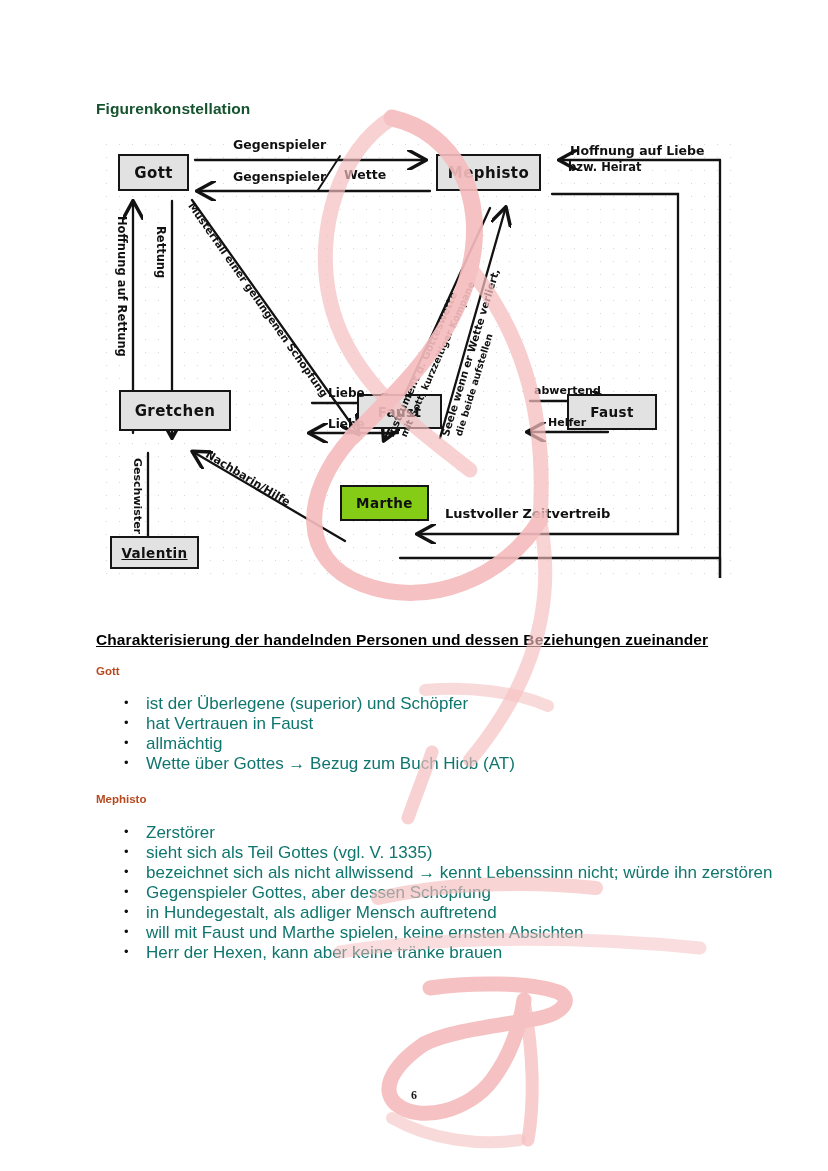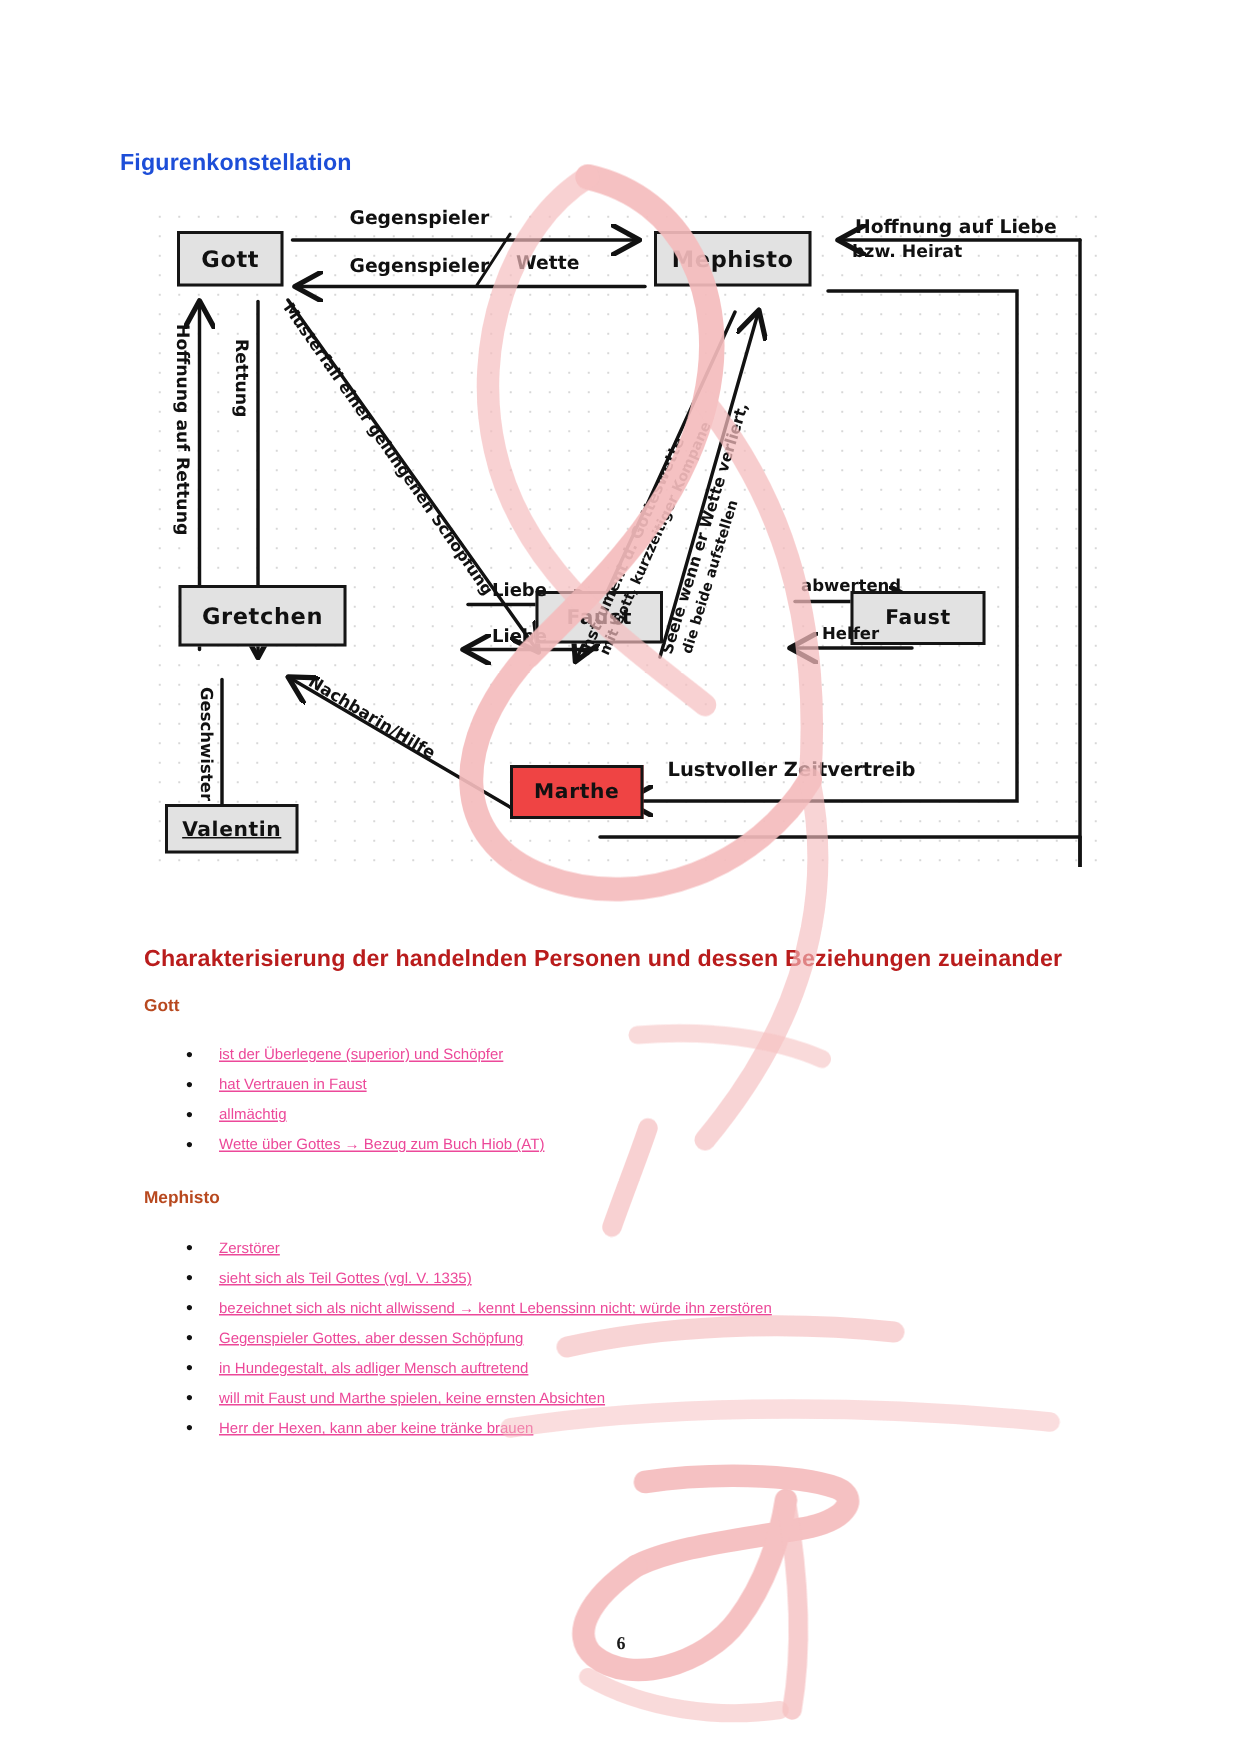--- a/index.html
+++ b/index.html
@@ -40,24 +40,23 @@
     font-weight: bold;
     white-space: nowrap;
   }
 
   
   .bullets {
     position: absolute;
     margin: 0;
     padding: 0;
     list-style: none;
-    font-size: 10px;
+    font-size: 17px;
     line-height: 20px;
-    color: #ec4899;
-    text-decoration: underline;
+    color: #0f766e;
   }
   .bullets li {
     position: relative;
     padding-left: 36px;
     white-space: nowrap;
   }
   .bullets li::before {
     content: "\2022";
     position: absolute;
     left: 14px;
@@ -142,21 +141,21 @@
     <path d="M340 952 C430 938 560 934 700 948" stroke-width="13" opacity="0.55"></path>
     <path d="M430 988 C470 982 530 982 558 992 C572 998 566 1012 540 1018
              C500 1026 452 1030 424 1044" stroke-width="15"></path>
     <path d="M424 1044 C392 1066 380 1090 396 1104 C420 1124 470 1110 492 1080
              C510 1056 520 1026 524 1000" stroke-width="15"></path>
     <path d="M524 1000 C532 1046 536 1094 528 1140" stroke-width="13" opacity="0.8"></path>
     <path d="M392 1118 C430 1140 480 1146 520 1140" stroke-width="12" opacity="0.6"></path>
   </g>
 </svg>
 
-<div class="h-section" id="title-figurenkonstellation" style="left: 80px; top: 100px; color: #1d4ed8;">Figurenkonstellation</div>
+<div class="h-section" id="title-figurenkonstellation" style="left: 96px; top: 100px; color: #14532d;">Figurenkonstellation</div>
 
 <div id="diagram-wrap">
 
   <div id="diagram-dots"></div>
 
   <svg id="diagram-svg" width="640" height="440" viewBox="0 0 640 440" xmlns="http://www.w3.org/2000/svg">
     <defs>
       <marker id="ah" viewBox="0 0 12 12" refX="9" refY="6" markerWidth="9" markerHeight="9" orient="auto-start-reverse">
         <path d="M0 0 L11 6 L0 12" fill="none" stroke="#121212" stroke-width="2" stroke-linecap="round" stroke-linejoin="round"></path>
       </marker>
@@ -214,21 +213,21 @@
   </div>
 
   <div class="nodebox small" style="left:257px; top:256px; width:81px; height:31px;">
     <span>Faust</span>
   </div>
 
   <div class="nodebox small" style="left:467px; top:256px; width:86px; height:32px;">
     <span>Faust</span>
   </div>
 
-  <div class="nodebox small" style="left:240px; top:372px; width:85px; height:32px; background:#ef4444;text-align:center;">
+  <div class="nodebox small" style="left:240px; top:347px; width:85px; height:32px; background:#84cc16;text-align:center;">
     <span>Marthe</span>
   </div>
 
   <div class="nodebox small" style="left:10px; top:398px; width:85px; height:29px;text-decoration:underline;">
     <span>Valentin</span>
   </div>
 
   <div class="edge-label" style="left:133px; top:-1px; font-size:12.5px;">Gegenspieler</div>
 
   <div class="edge-label" style="left:133px; top:31px; font-size:12.5px;">Gegenspieler</div>
@@ -261,21 +260,21 @@
 
   <div class="edge-label" style="left:448px; top:278px; font-size:11px;">Helfer</div>
 
   <div class="edge-label" style="left:44px; top:320px; font-size:11px; transform:rotate(90deg);">Geschwister</div>
 
   <div class="edge-label" style="left:110px; top:310px; font-size:11px; transform:rotate(31deg);">Nachbarin/Hilfe</div>
 
   <div class="edge-label" style="left:345px; top:368px; font-size:13px;">Lustvoller Zeitvertreib</div>
 </div>
 
-<div class="h-section" id="title-charakterisierung" style="left: 96px; top: 631px; color: #b91c1c;">Charakterisierung der handelnden Personen und dessen Beziehungen zueinander</div>
+<div class="h-section" id="title-charakterisierung" style="left: 96px; top: 631px; color: #000000; text-decoration: underline;">Charakterisierung der handelnden Personen und dessen Beziehungen zueinander</div>
 
 <div class="h-sub" style="left: 96px; top: 665px; color: rgb(184, 73, 31);">Gott</div>
 
 <ul class="bullets" style="left:110px; top:694px;">
   <li>ist der Überlegene (superior) und Schöpfer</li>
   <li>hat Vertrauen in Faust</li>
   <li>allmächtig</li>
   <li>Wette über Gottes → Bezug zum Buch Hiob (AT)</li>
 </ul>
 

